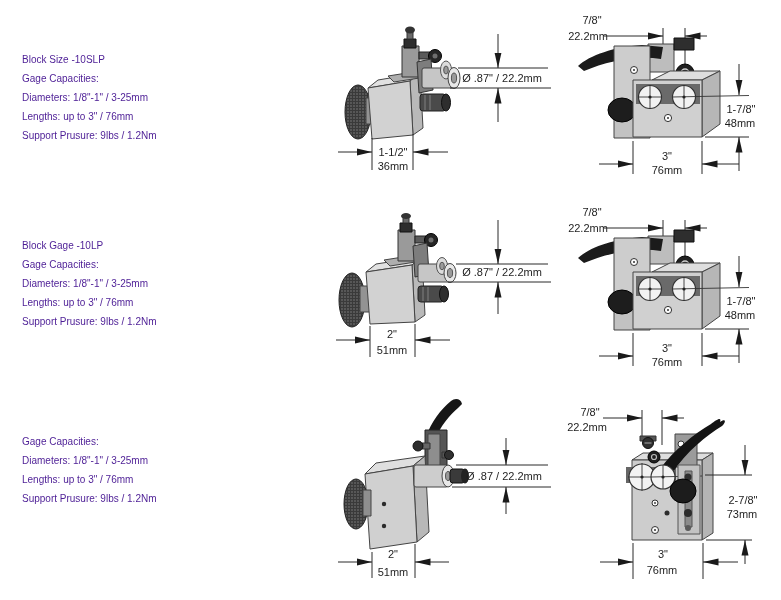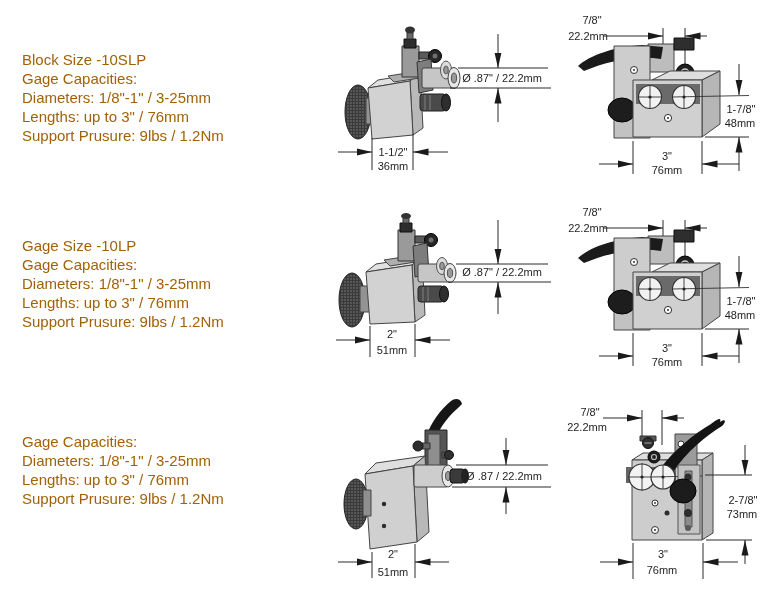--- a/index.html
+++ b/index.html
@@ -1,21 +1,21 @@
 <!DOCTYPE html>
 <html><head>
 <meta charset="utf-8">
 <style>
   * { margin:0; padding:0; box-sizing:border-box; }
   html,body { background:#ffffff; }
   .canvas {
     position:relative; width:781px; height:600px; background:#ffffff;
     font-family:"Liberation Sans", sans-serif; overflow:hidden;
   }
-  .specs { position:absolute; left:22px; color:#a16207; font-size:15px; line-height:19px; }
+  .specs { position:absolute; left:22px; color:#4c1d95; font-size:10px; line-height:19px; }
   .drawing { position:absolute; }
   .dim line { stroke:#2b2b2b; stroke-width:1; fill:none; }
   .ext { stroke:#2b2b2b; stroke-width:0.9; fill:none; }
   .dim text { font-family:"Liberation Sans", sans-serif; font-size:11px; fill:#1e1e1e; }
   .cross { stroke:#333; stroke-width:0.9; }
   svg .part { stroke-linejoin:round; }
 </style>
 </head>
 <body>
 
@@ -151,21 +151,21 @@
       <line class="ext" x1="77" y1="139" x2="77" y2="172"></line>
       <line class="ext" x1="146" y1="139" x2="146" y2="172"></line>
       <line x1="43" y1="162" x2="77" y2="162" marker-end="url(#arr)"></line>
       <line x1="183" y1="162" x2="146" y2="162" marker-end="url(#arr)"></line>
       <text x="111" y="158" text-anchor="middle">3"</text>
       <text x="111" y="172" text-anchor="middle">76mm</text>
     </g>
   </svg>
 
   <div class="specs" style="top:236px">
-    <div>Gage Size -10LP</div>
+    <div>Block Gage -10LP</div>
     <div>Gage Capacities:</div>
     <div>Diameters: 1/8"-1" / 3-25mm</div>
     <div>Lengths: up to 3" / 76mm</div>
     <div>Support Prusure: 9lbs / 1.2Nm</div>
   </div>
 
   <svg class="drawing" style="left:332px; top:212px" width="228" height="164" viewBox="0 0 228 164">
     <g class="part">
       <g>
         <ellipse cx="20" cy="88" rx="13" ry="27" fill="url(#knurl)" stroke="#222"></ellipse>

